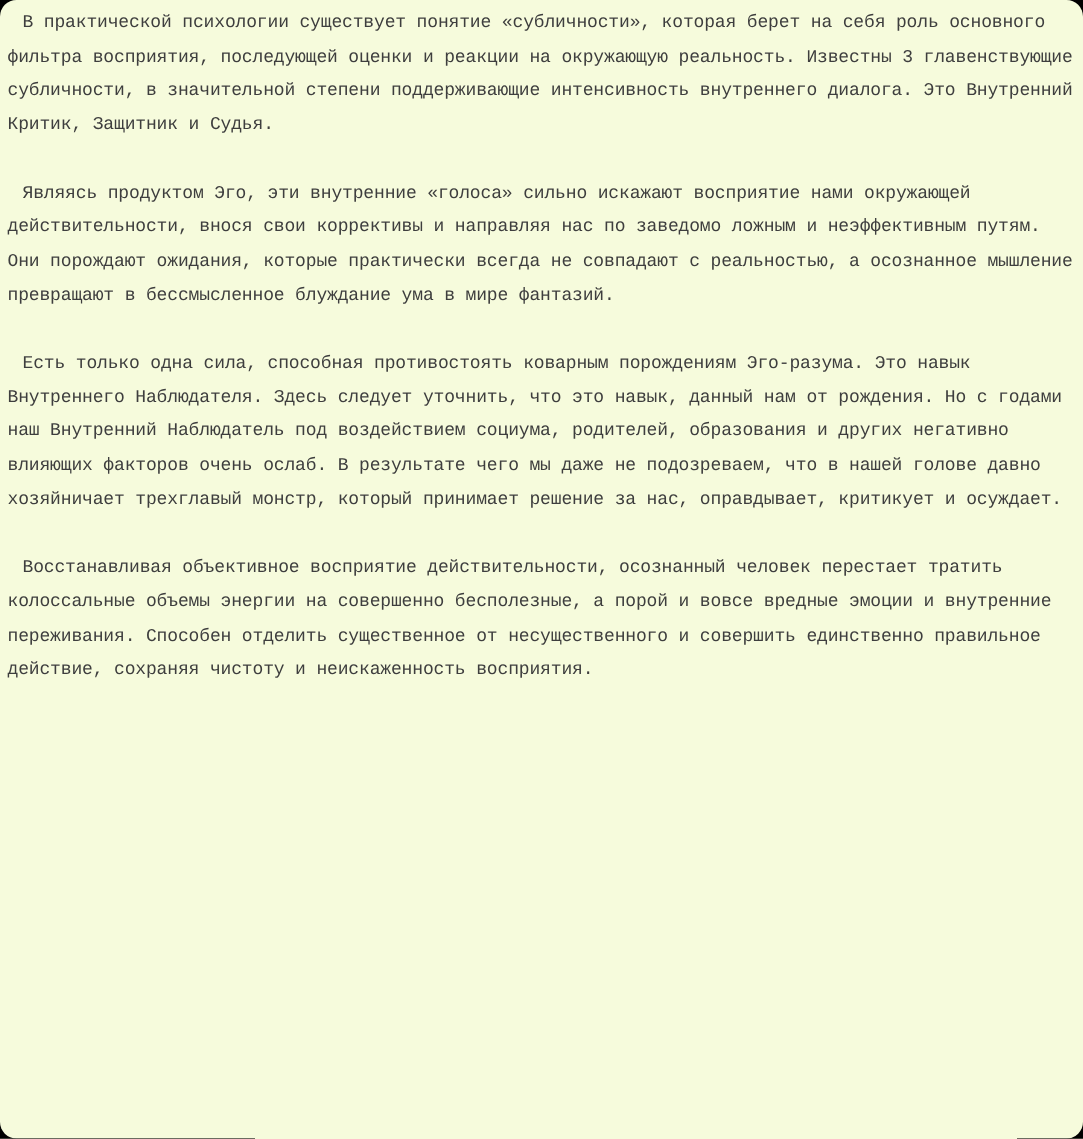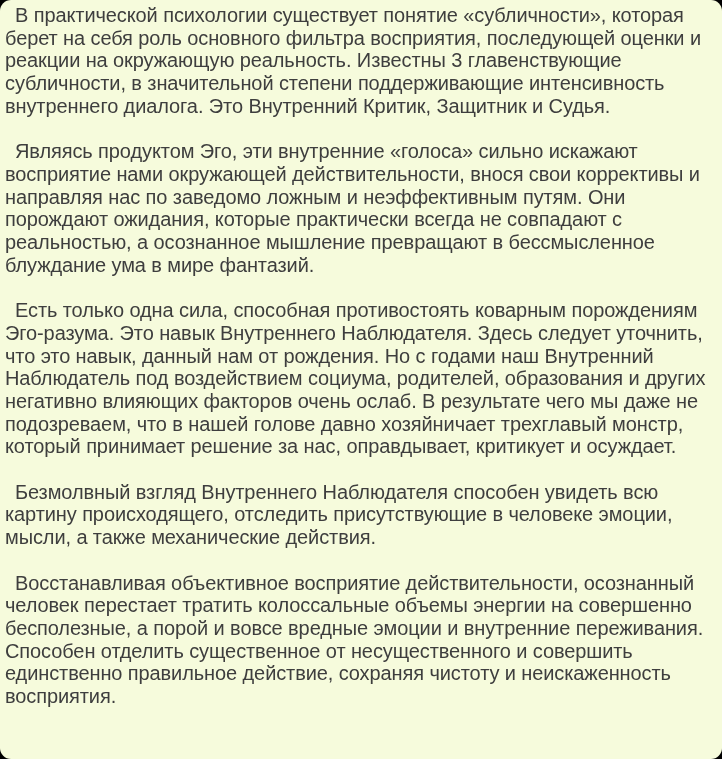--- a/index.html
+++ b/index.html
@@ -13,35 +13,34 @@
     padding: 0;
     background: var(--outer-bg);
   }
   .card {
     width: 722px;
     height: 759px;
     background: var(--card-bg);
     border-radius: 11px;
     padding: 4px 5px 0 5px;
     overflow: hidden;
-    font-family: Liberation Sans, sans-serif;
-    font-size: 20px;
+    font-family: Liberation Mono, monospace;
+    font-size: 12px;
     line-height: 22.7px;
     color: var(--text-color);
   }
   .article-body .para {
     margin: 0 0 22.7px 0;
     text-indent: 10px;
     letter-spacing: -0.1px;
   }
 </style>
 </head>
 <body>
 
 <div class="card">
   <div class="article-body">
       <p class="para">В практической психологии существует понятие «субличности», которая берет на себя роль основного фильтра восприятия, последующей оценки и реакции на окружающую реальность. Известны 3 главенствующие субличности, в значительной степени поддерживающие интенсивность внутреннего диалога. Это Внутренний Критик, Защитник и Судья.</p>
       <p class="para">Являясь продуктом Эго, эти внутренние «голоса» сильно искажают восприятие нами окружающей действительности, внося свои коррективы и направляя нас по заведомо ложным и неэффективным путям. Они порождают ожидания, которые практически всегда не совпадают с реальностью, а осознанное мышление превращают в бессмысленное блуждание ума в мире фантазий.</p>
       <p class="para">Есть только одна сила, способная противостоять коварным порождениям Эго-разума. Это навык Внутреннего Наблюдателя. Здесь следует уточнить, что это навык, данный нам от рождения. Но с годами наш Внутренний Наблюдатель под воздействием социума, родителей, образования и других негативно влияющих факторов очень ослаб. В результате чего мы даже не подозреваем, что в нашей голове давно хозяйничает трехглавый монстр, который принимает решение за нас, оправдывает, критикует и осуждает.</p>
-      <p class="para">Безмолвный взгляд Внутреннего Наблюдателя способен увидеть всю картину происходящего, отследить присутствующие в человеке эмоции, мысли, а также механические действия.</p>
       <p class="para">Восстанавливая объективное восприятие действительности, осознанный человек перестает тратить колоссальные объемы энергии на совершенно бесполезные, а порой и вовсе вредные эмоции и внутренние переживания. Способен отделить существенное от несущественного  и совершить единственно правильное действие, сохраняя чистоту и неискаженность восприятия.</p>
     </div>
 </div>
 
 </body></html>

